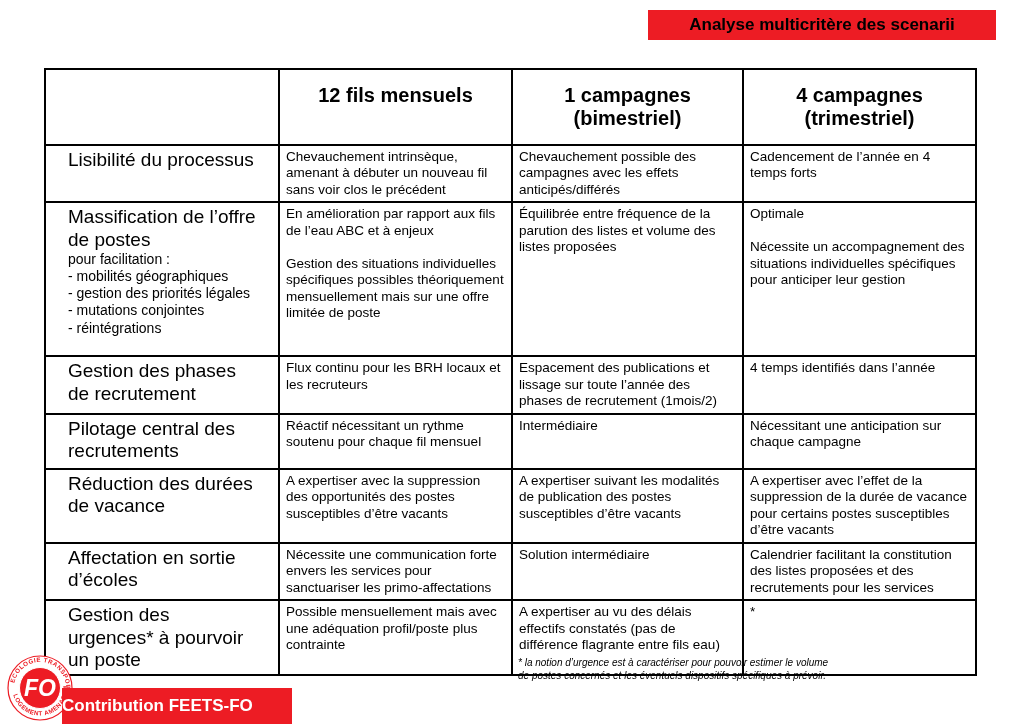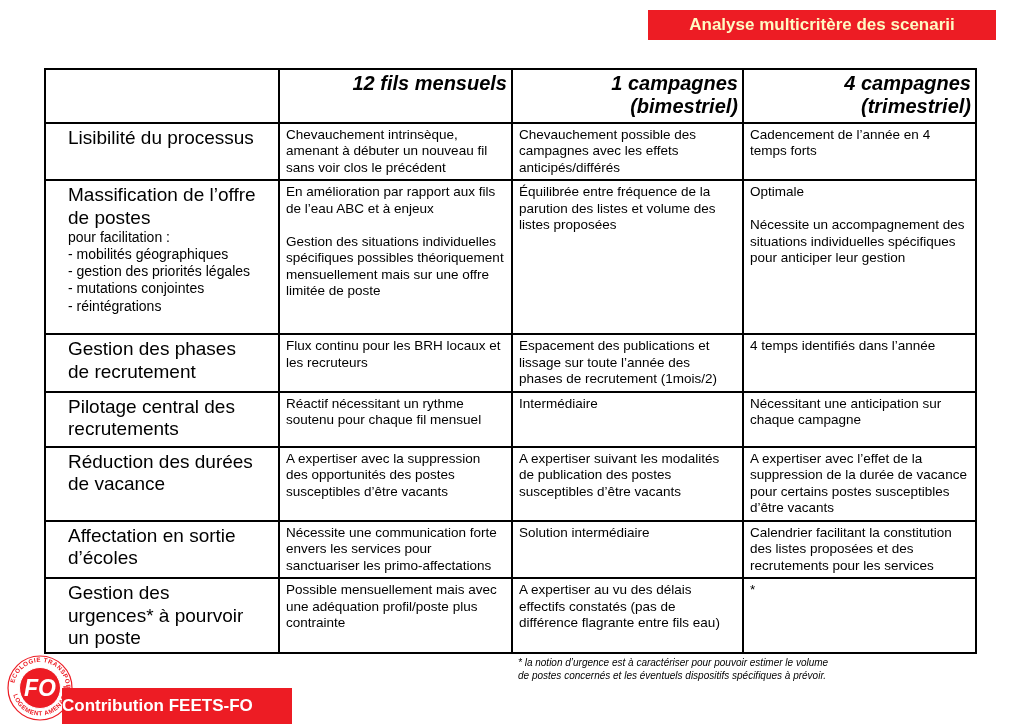--- a/index.html
+++ b/index.html
@@ -10,47 +10,46 @@
     font-family: "Liberation Sans", sans-serif;
     color: #000;
     overflow: hidden;
   }
 
   .top-banner {
     position: absolute;
     left: 648px; top: 10px;
     width: 348px; height: 30px;
     background: #ed1c24;
-    color: #fef9c3;
+    color: #000000;
     font-weight: bold;
     font-size: 17px;
     display: flex; align-items: center; justify-content: center;
   }
 
   table.matrix {
     position: absolute;
     left: 44px; top: 68px;
     width: 931px;
     border-collapse: collapse;
     table-layout: fixed;
   }
   table.matrix th, table.matrix td {
     border: 2px solid #000;
     vertical-align: top;
     background: #fff;
   }
   th.col-head {
-    text-align: right;
+    text-align: center;
     vertical-align: middle;
     font-size: 20px;
     font-weight: bold;
     white-space: pre-line;
     line-height: 1.15;
-    padding: 2px 4px;
-    font-style: italic;
+    padding: 14px 4px;
   }
   td.label-cell { padding: 3px 22px; }
   .row-label { font-size: 19px; line-height: 1.18; font-weight: normal; }
   .row-sub   { font-size: 14px; line-height: 1.22; white-space: pre-line; }
   td.body-cell {
     font-size: 13.5px;
     line-height: 1.22;
     padding: 3px 6px;
     white-space: pre-line;
   }

